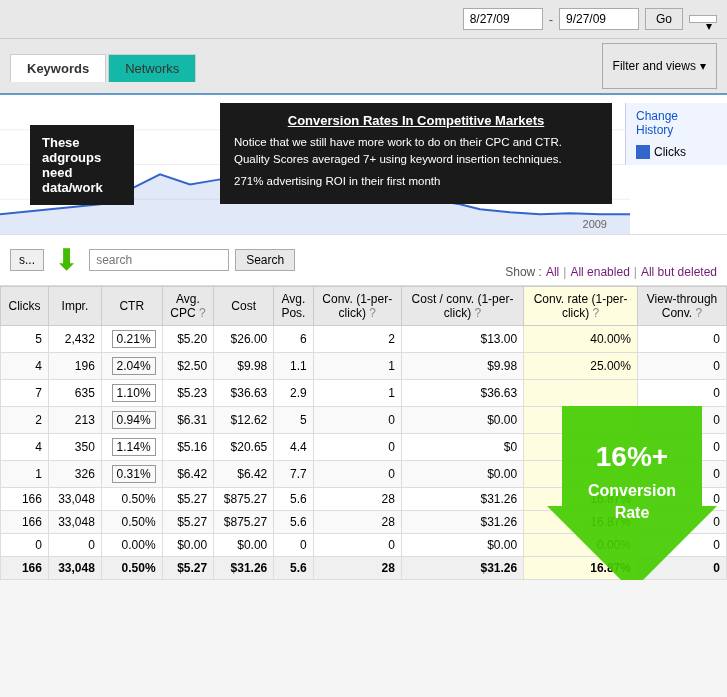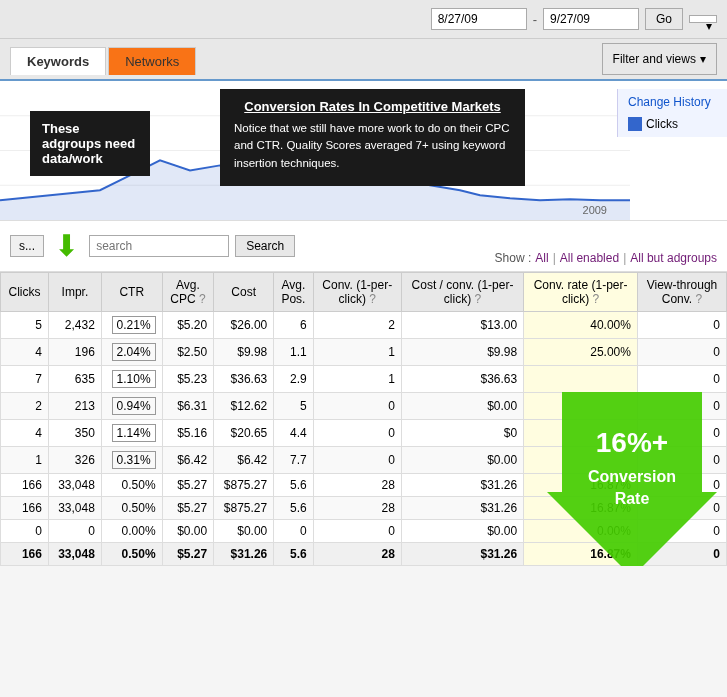--- a/index.html
+++ b/index.html
@@ -12,21 +12,21 @@
       display: flex;
       justify-content: flex-end;
       align-items: center;
       gap: 6px;
       border-bottom: 1px solid #ccc;
     }
     .date-input {
       border: 1px solid #aaa;
       padding: 3px 6px;
       font-size: 12px;
-      width: 96px;
+      width: 80px;
       background: white;
     }
     .date-sep { font-size: 13px; color: #555; }
     .go-btn {
       background: #e8e8e8;
       border: 1px solid #aaa;
       padding: 3px 10px;
       font-size: 12px;
       cursor: pointer;
     }
@@ -43,32 +43,32 @@
       position: absolute;
       right: 4px;
     }
     .tab {
       padding: 6px 16px;
       cursor: pointer;
       font-size: 13px;
       border: 1px solid #ccc;
       border-bottom: none;
       margin-right: 2px;
-      background: #f97316;
+      background: #14b8a6;
       color: #333;
     }
     .tab.active {
       background: white;
       font-weight: bold;
     }
     .filter-btn {
       margin-left: auto;
       background: #e8e8e8;
       border: 1px solid #aaa;
-      padding: 8px 10px;
+      padding: 15px 10px;
       font-size: 12px;
       cursor: pointer;
       display: flex;
       align-items: center;
       gap: 4px;
     }
     .filter-btn::after { content: '▾'; }
 
     
     .tabs-row {
@@ -91,21 +91,21 @@
       width: 100%;
       height: 100%;
     }
     .annotation-box {
       position: absolute;
       top: 8px;
       left: 220px;
       background: #1a1a1a;
       color: white;
       padding: 10px 14px;
-      width: 305px;
+      width: 392px;
       z-index: 10;
     }
     .annotation-box .title {
       font-size: 13px;
       font-weight: bold;
       text-decoration: underline;
       text-align: center;
       margin-bottom: 6px;
     }
     .annotation-box p {
@@ -115,31 +115,31 @@
     }
     .adgroups-box {
       position: absolute;
       top: 30px;
       left: 30px;
       background: #1a1a1a;
       color: white;
       padding: 10px 12px;
       font-size: 13px;
       font-weight: bold;
-      width: 120px;
+      width: 104px;
       z-index: 10;
     }
     .change-history {
       position: absolute;
       top: 8px;
       right: 0;
       background: #f0f4ff;
       border-left: 1px solid #cce;
       padding: 6px 10px;
-      width: 110px;
+      width: 102px;
     }
     .change-history a {
       color: #1155cc;
       font-size: 12px;
       text-decoration: none;
     }
     .clicks-legend {
       display: flex;
       align-items: center;
       gap: 4px;
@@ -287,20 +287,21 @@
 
   
   <div class="adgroups-box">
     <span>These adgroups need data/work</span>
   </div>
 
   
   <div class="annotation-box">
     <div class="title">Conversion Rates In Competitive Markets</div>
     <p>Notice that we still have more work to do on their CPC and CTR. Quality Scores averaged 7+ using keyword insertion techniques.</p>
+    <p>271% advertising ROI in their first month</p>
   </div>
 
   
   <div class="change-history">
     <a href="#">Change History</a>
     <div class="clicks-legend">
       <span class="clicks-swatch"></span>
       <span>Clicks</span>
     </div>
   </div>
@@ -313,21 +314,21 @@
 
   <div style="color:#44bb00; font-size:30px; line-height:1; margin: 0 4px;">⬇</div>
   <input type="text" class="search-input" placeholder="search" style="">
   <button class="search-btn">Search</button>
   <div class="show-bar">
     <span>Show :</span>
     <a href="#">All</a>
     <span class="sep">|</span>
     <a href="#">All enabled</a>
     <span class="sep">|</span>
-    <a href="#">All but adgroups</a>
+    <a href="#">All but deleted</a>
   </div>
 </div>
 
 <div class="table-wrapper">
   <table class="data-table">
     <thead>
       <tr>
         <th>Clicks</th>
         <th>Impr.</th>
         <th>CTR</th>

